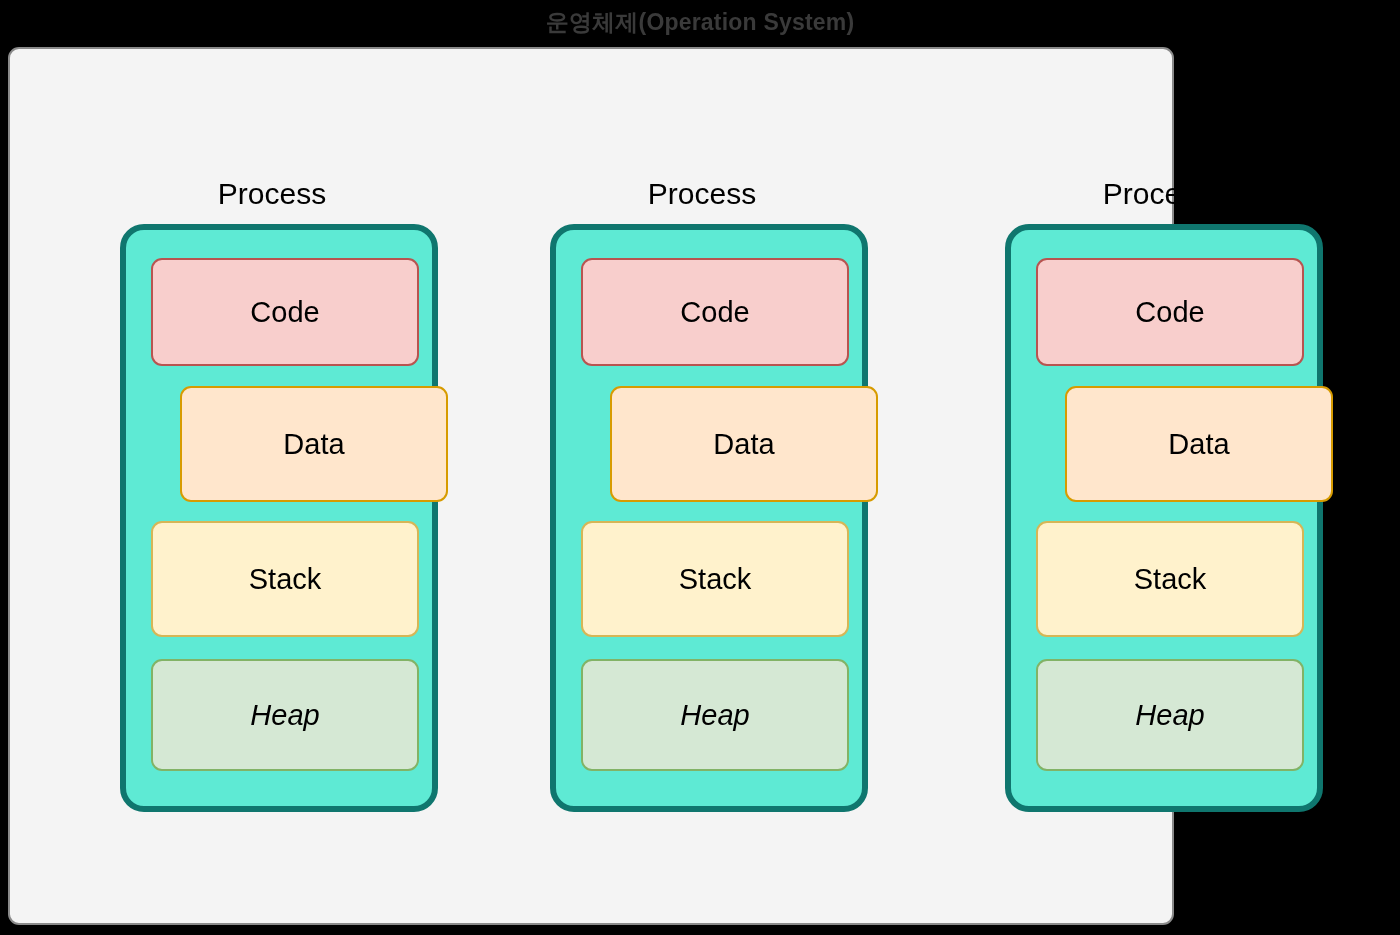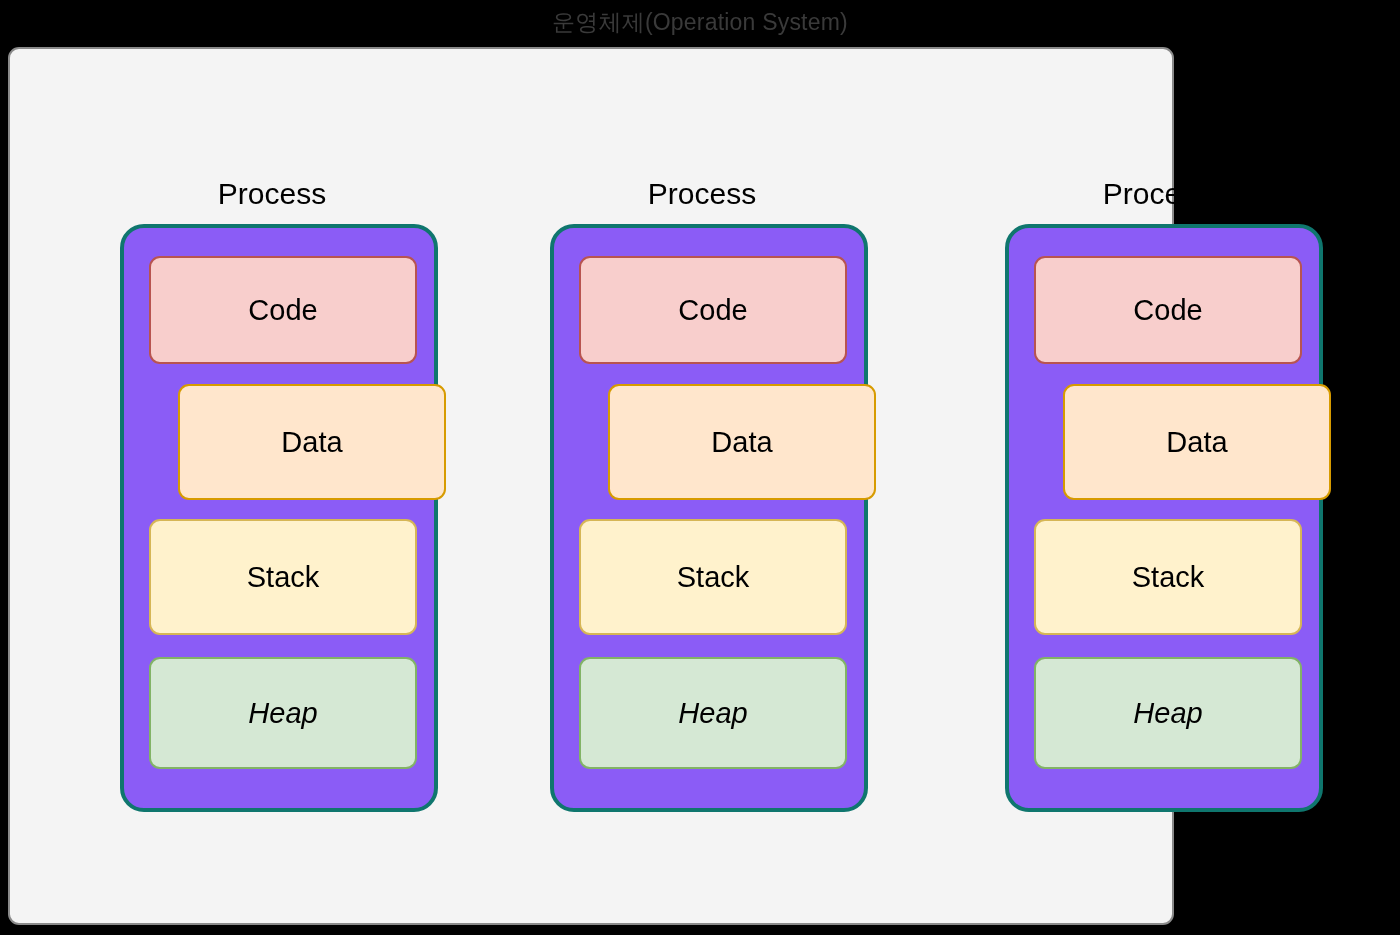--- a/index.html
+++ b/index.html
@@ -22,21 +22,21 @@
   }
 
   
   #os-title {
     position: absolute;
     left: 0;
     top: 7px;
     width: 1400px;
     text-align: center;
     font-size: 23px;
-    font-weight: 400;
+    font-weight: 700;
     letter-spacing: 0.2px;
     color: #3a3a3a;
     font-family: "Liberation Sans", sans-serif;
     line-height: 30px;
     white-space: nowrap;
   }
 
   
   #os-container {
     position: absolute;
@@ -73,22 +73,22 @@
     white-space: nowrap;
   }
 
   .process-box {
     position: absolute;
     top: 175px;
     left: 8px;
     width: 318px;
     height: 588px;
     box-sizing: border-box;
-    background: #8b5cf6;
-    border: 4px solid #0f766e;
+    background: #5eead4;
+    border: 6px solid #0f766e;
     border-radius: 24px;
   }
 
   
   .segment {
     position: absolute;
     left: 25px;
     width: 268px;
     box-sizing: border-box;
     border-radius: 11px;

